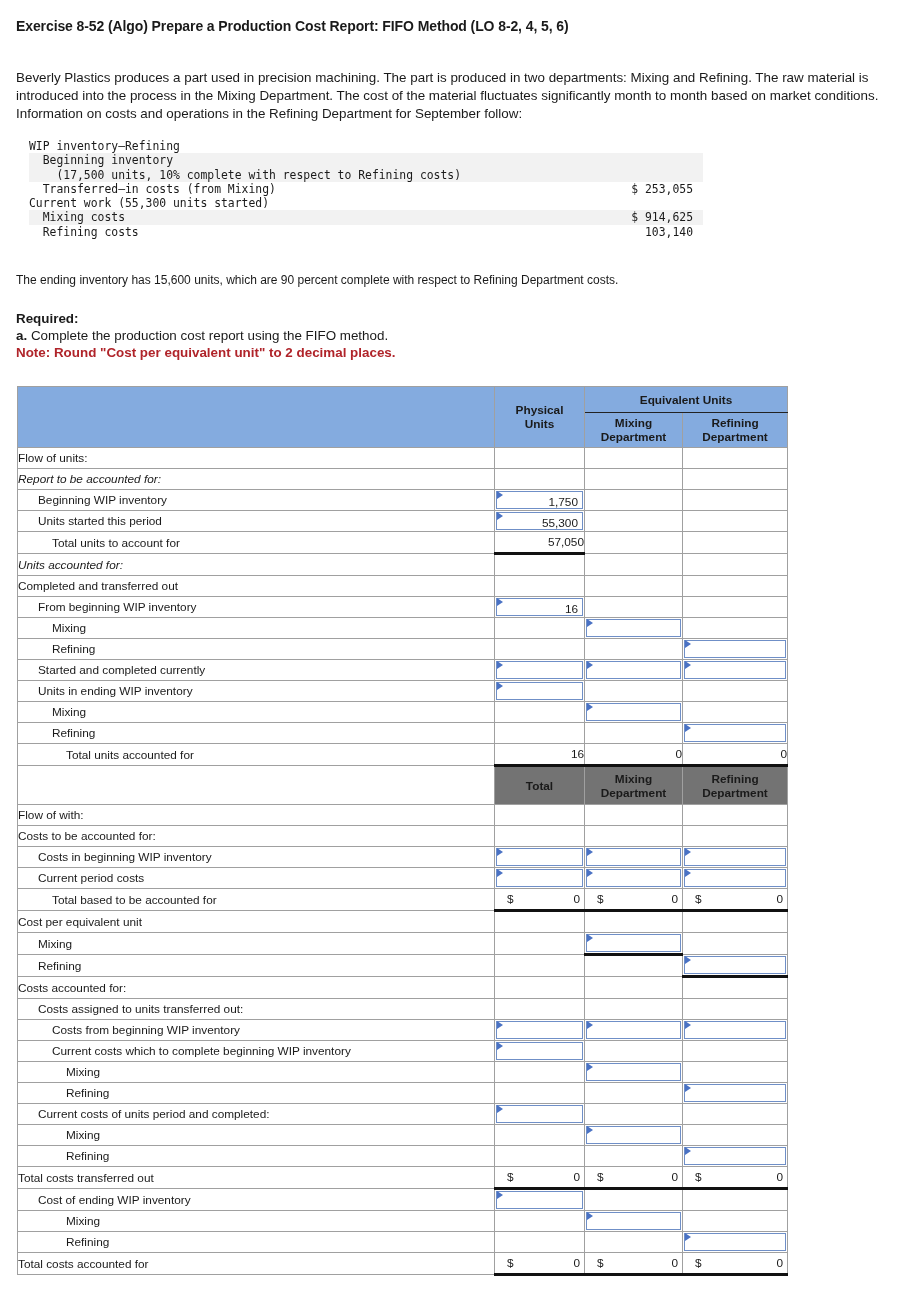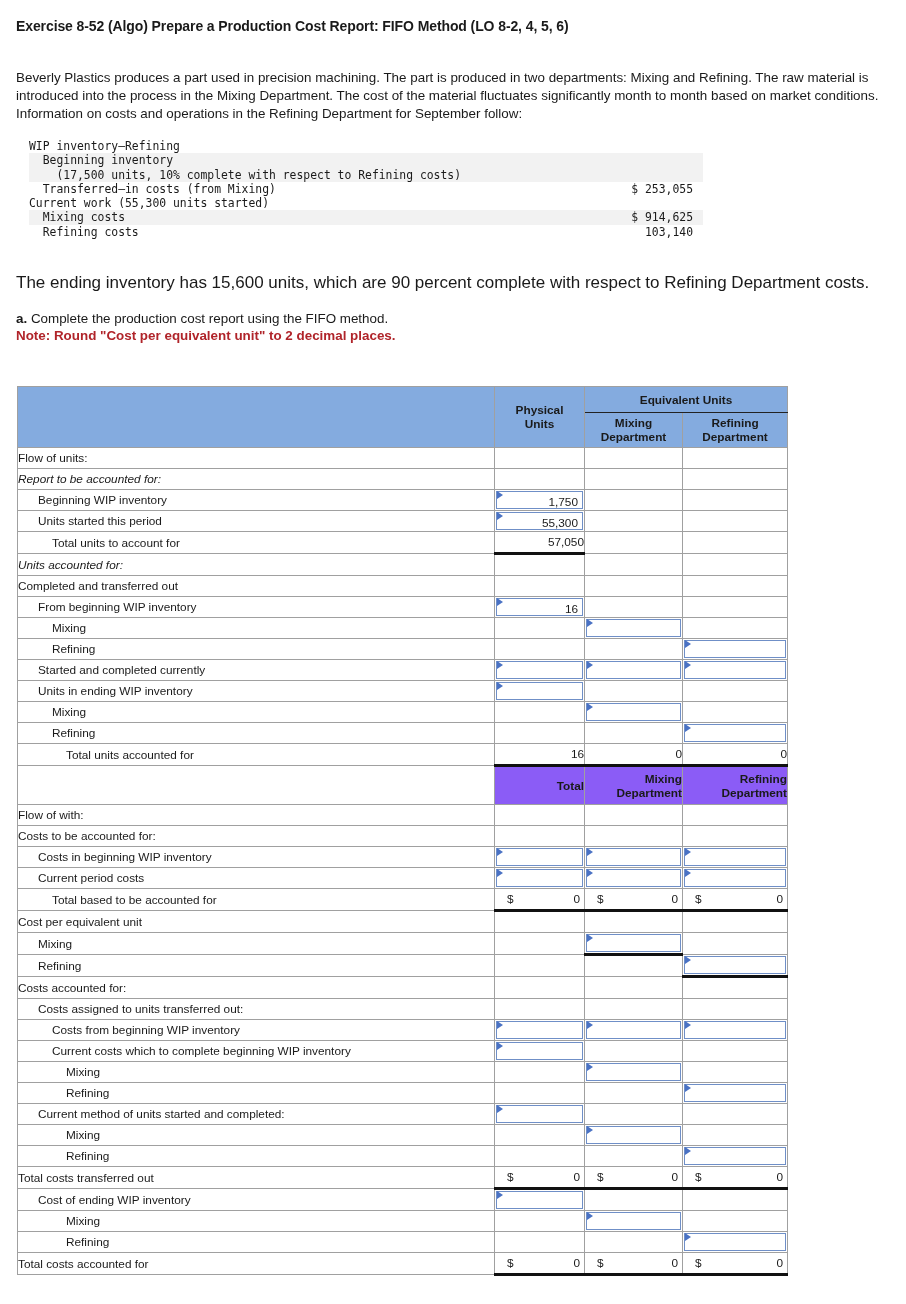--- a/index.html
+++ b/index.html
@@ -3,62 +3,63 @@
 <meta charset="utf-8">
 <style>
   html, body { margin:0; padding:0; background:#fff; }
   body { width:906px; height:1304px; position:relative; overflow:hidden; font-family:"Liberation Sans", sans-serif; color:#1a1a1a; }
   .title { position:absolute; left:16px; top:18px; font-size:14px; font-weight:bold; letter-spacing:-0.1px; }
   .intro { position:absolute; left:16px; top:69px; width:885px; font-size:13.4px; line-height:18.2px; }
   .given { position:absolute; left:29px; top:139px; width:674px; font-family:"DejaVu Sans Mono", monospace; font-size:11.4px; }
   .given .gl { height:14.3px; line-height:14.3px; position:relative; white-space:pre; }
   .given .gl.shade { background:#f2f2f2; }
   .given .gl .amt { position:absolute; right:10px; top:0; }
-  .ending { position:absolute; left:16px; top:273px; font-size:17px; }
+  .ending { position:absolute; left:16px; top:273px; font-size:12px; }
   .req { position:absolute; left:16px; top:310px; font-size:13.4px; line-height:17px; }
   .req .note { color:#b0242a; font-weight:bold; }
 
   table.rep { position:absolute; left:17px; top:386px; border-collapse:collapse; table-layout:fixed; width:770px; }
   table.rep td, table.rep th { border:1.5px solid #a0a0a0; padding:0; height:20px; font-size:11.8px; }
   table.rep col.c0 { width:477px; } table.rep col.c1 { width:90px; } table.rep col.c2 { width:98px; } table.rep col.c3 { width:105px; }
   th.hdr { background:#84abdf; font-weight:bold; text-align:center; line-height:14px; font-size:12px; }
   th.hdr.eq { border-bottom:1.5px solid #222; height:25px; }
   td.lbl { padding-left:5px; white-space:nowrap; }
   td.lbl.i1 { padding-left:20px; } td.lbl.i2 { padding-left:34px; } td.lbl.i3 { padding-left:48px; }
   td.lbl.it { font-style:italic; }
   td.num { text-align:right; padding-right:3px; position:relative; }
   td.inp { position:relative;text-align:right; }
   td.inp .box { position:absolute; left:1px; right:1px; top:1px; bottom:1px; border:1.5px solid #6f8fc7; background:#fff; }
   td.inp .box::before { content:""; position:absolute; left:0; top:0; border-top:4px solid transparent; border-bottom:4px solid transparent; border-left:6px solid #4a72c4; top:-1px; }
   td.inp .val { position:absolute; right:4px; top:3px; }
   td.tot { border-bottom:3px solid #111 !important; }
   td.money { position:relative; }
   td.money .dol { position:absolute; left:12px; top:3px; }
   td.money .val { position:absolute; right:4px; top:3px; }
-  th.sub { font-weight:bold; text-align:right; font-size:12px; line-height:14px; height:38px; background:#8b5cf6; }
+  th.sub { font-weight:bold; text-align:center; font-size:12px; line-height:14px; height:38px; background:#737373; }
 </style>
 </head>
 <body>
 
 <div class="title">Exercise 8-52 (Algo) Prepare a Production Cost Report: FIFO Method (LO 8-2, 4, 5, 6)</div>
 <div class="intro">Beverly Plastics produces a part used in precision machining. The part is produced in two departments: Mixing and Refining. The raw material is introduced into the process in the Mixing Department. The cost of the material fluctuates significantly month to month based on market conditions. Information on costs and operations in the Refining Department for September follow:</div>
 
 <div class="given">
   <div class="gl"><span>WIP inventory—Refining</span><span class="amt"></span></div>
   <div class="gl shade"><span>  Beginning inventory</span><span class="amt"></span></div>
   <div class="gl shade"><span>    (17,500 units, 10% complete with respect to Refining costs)</span><span class="amt"></span></div>
   <div class="gl"><span>  Transferred—in costs (from Mixing)</span><span class="amt">$ 253,055</span></div>
   <div class="gl"><span>Current work (55,300 units started)</span><span class="amt"></span></div>
   <div class="gl shade"><span>  Mixing costs</span><span class="amt">$ 914,625</span></div>
   <div class="gl"><span>  Refining costs</span><span class="amt">103,140</span></div>
 </div>
 
 <div class="ending">The ending inventory has 15,600 units, which are 90 percent complete with respect to Refining Department costs.</div>
 
 <div class="req">
+  <div><b>Required:</b></div>
   <div><b>a.</b><span> Complete the production cost report using the FIFO method.</span></div>
   <div class="note">Note: Round "Cost per equivalent unit" to 2 decimal places.</div>
 </div>
 
 <table class="rep">
   <colgroup>
       <col class="c0">
       <col class="c1">
       <col class="c2">
       <col class="c3">
@@ -315,21 +316,21 @@
   </tr>
   <tr>
     <td class="lbl i3">Refining</td>
     <td></td>
         <td></td>
     <td class="inp">
           <div class="box"></div>
         </td>
   </tr>
   <tr>
-    <td class="lbl i1">Current method of units started and completed:</td>
+    <td class="lbl i1">Current costs of units period and completed:</td>
     <td class="inp">
           <div class="box"></div>
         </td>
     <td></td>
         <td></td>
   </tr>
   <tr>
     <td class="lbl i3">Mixing</td>
     <td></td>
     <td class="inp">

